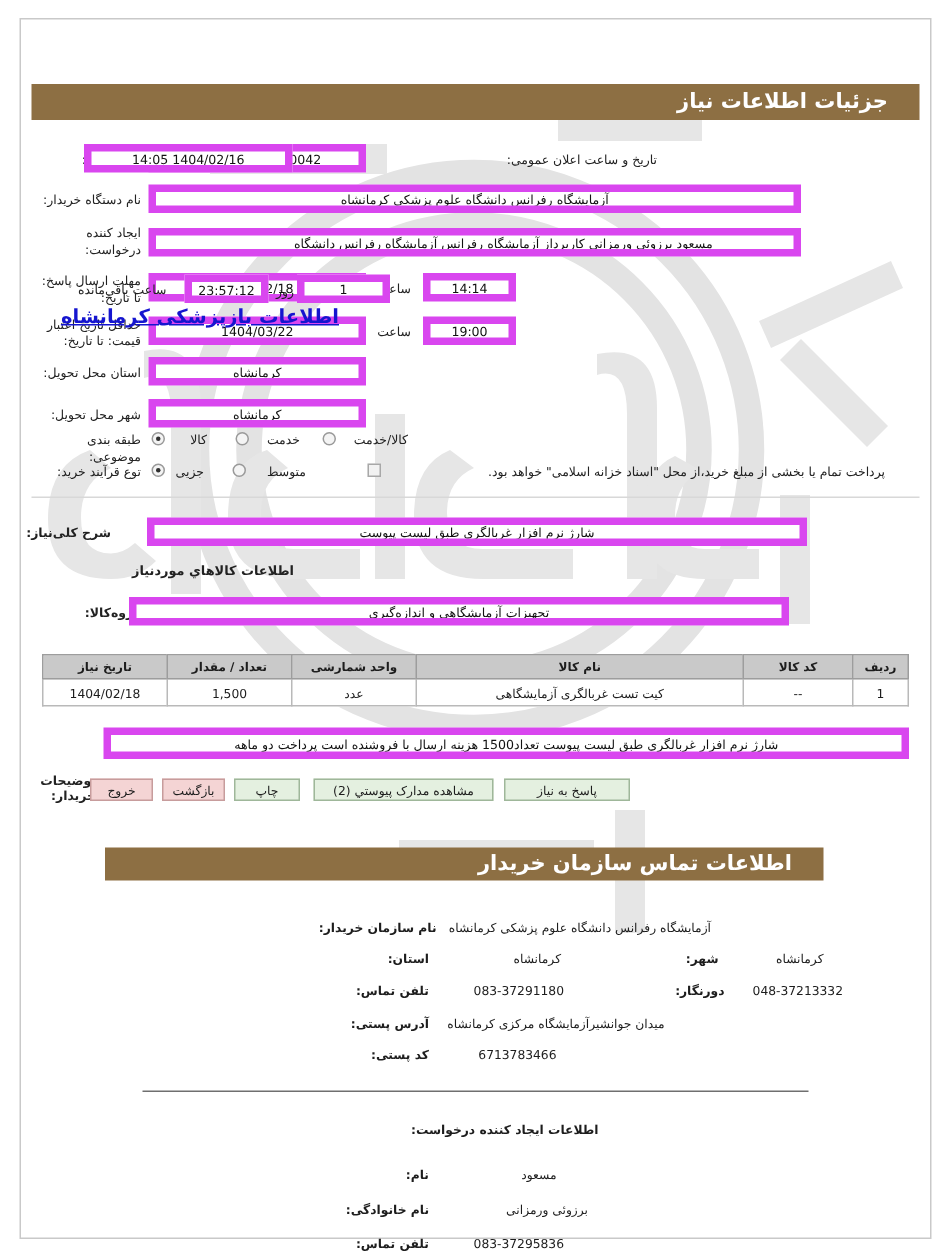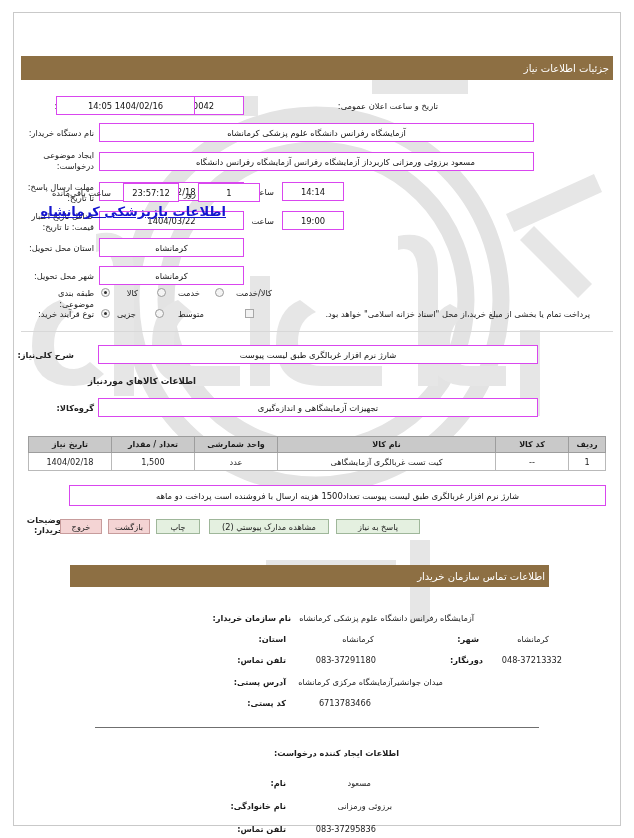--- a/index.html
+++ b/index.html
@@ -43,43 +43,43 @@
   .content {
     position: relative;
     z-index: 3;
   }
 
   
   .section-bar {
     position: absolute;
     background: #8d6f43;
     color: #ffffff;
-    font-weight: normal;
-    font-size: 10px;
+    font-weight: bold;
+    font-size: 14px;
     display: flex;
     align-items: center;
     justify-content: flex-start;
-    padding-right: 4px;
+    padding-right: 21px;
     box-sizing: border-box;
     letter-spacing: 0.2px;
   }
 
   
   .lbl {
     position: absolute;
     font-size: 8.3px;
     color: #222;
     text-align: right;
     line-height: 1.35;
   }
   .lbl-b { font-weight: bold; }
 
   .inp {
     position: absolute;
-    border: 1px solid #d946ef;
+    border: 5px solid #d946ef;
     background: #ffffff;
     box-sizing: border-box;
     font-size: 8.4px;
     color: #111;
     display: flex;
     align-items: center;
     justify-content: flex-start;
     padding: 0 6px;
     overflow: hidden;
     white-space: nowrap;
@@ -240,21 +240,21 @@
   <div class="lbl" style="right:540px; top:101px; width:68px;">شماره نیاز:</div>
   <div class="inp center" style="right:390px; top:96px; width:145px; height:19px;">1104090305000042</div>
 
   <div class="lbl" style="right:196px; top:101px; width:130px; text-align:right;">تاریخ و ساعت اعلان عمومی:</div>
 
   <div class="inp center" style="left:56px; top:96px; width:139px; height:19px;">1404/02/16 14:05</div>
 
   <div class="lbl" style="right:540px; top:128px; width:70px;">نام دستگاه خریدار:</div>
   <div class="inp center" style="right:100px; top:123px; width:435px; height:19px;">آزمایشگاه رفرانس دانشگاه علوم پزشکی کرمانشاه</div>
 
-  <div class="lbl" style="right:540px; top:150px; width:62px;">ایجاد موضوعی درخواست:</div>
+  <div class="lbl" style="right:540px; top:150px; width:62px;">ایجاد کننده درخواست:</div>
   <div class="inp center" style="right:100px; top:152px; width:435px; height:19px;padding-left:44px;">مسعود برزوئی ورمزانی کاربرداز آزمایشگاه رفرانس آزمایشگاه رفرانس دانشگاه</div>
   <div class="bluelink" style="right:408px; top:156px;">اطلاعات بازپزشکی کرمانشاه</div>
 
   <div class="lbl" style="right:540px; top:182px; width:72px;">مهلت ارسال پاسخ: تا تاریخ:</div>
   <div class="inp center" style="right:390px; top:182px; width:145px; height:19px;">1404/02/18</div>
   <div class="plain" style="right:360px; top:187px;">ساعت</div>
   <div class="inp center" style="right:290px; top:182px; width:62px; height:19px;">14:14</div>
 
   <div class="inp center" style="left:198px; top:183px; width:62px; height:19px;">1</div>
   <div class="plain" style="left:184px; top:189px;">روز</div>
@@ -289,21 +289,21 @@
   <div class="plain" style="right:44px; top:309px;">پرداخت تمام یا بخشی از مبلغ خرید،از محل "اسناد خزانه اسلامی" خواهد بود.</div>
 
   <div class="hr" style="right:21px; top:331px; width:592px;"></div>
 
   <div class="lbl lbl-b" style="right:560px; top:350px; width:72px;">شرح کلی‌نیاز:</div>
   <div class="inp center" style="right:96px; top:345px; width:440px; height:19px;">شارژ نرم افزار غربالگری طبق لیست پیوست</div>
 
   <div class="lbl lbl-b" style="right:438px; top:376px; width:176px; font-size:8.6px;">اطلاعات کالاهاي موردنیاز</div>
 
   <div class="lbl lbl-b" style="right:540px; top:403px; width:72px;">گروه‌کالا:</div>
-  <div class="inp center" style="right:96px; top:398px; width:440px; height:19px;">تجهیزات آزمایشگاهی و اندازه‌گیری</div>
+  <div class="inp center" style="right:108px; top:398px; width:440px; height:19px;">تجهیزات آزمایشگاهی و اندازه‌گیری</div>
 
   <table class="tbl" style="right:28px; top:436px; width:578px;">
     <thead>
       <tr>
         <th style="width:30px;">ردیف</th>
         <th style="width:66px;margin-top:32px;">کد کالا</th>
         <th>نام کالا</th>
         <th style="width:76px;">واحد شمارشی</th>
         <th style="width:76px;">تعداد / مقدار</th>
         <th style="width:76px;">تاریخ نیاز</th>

